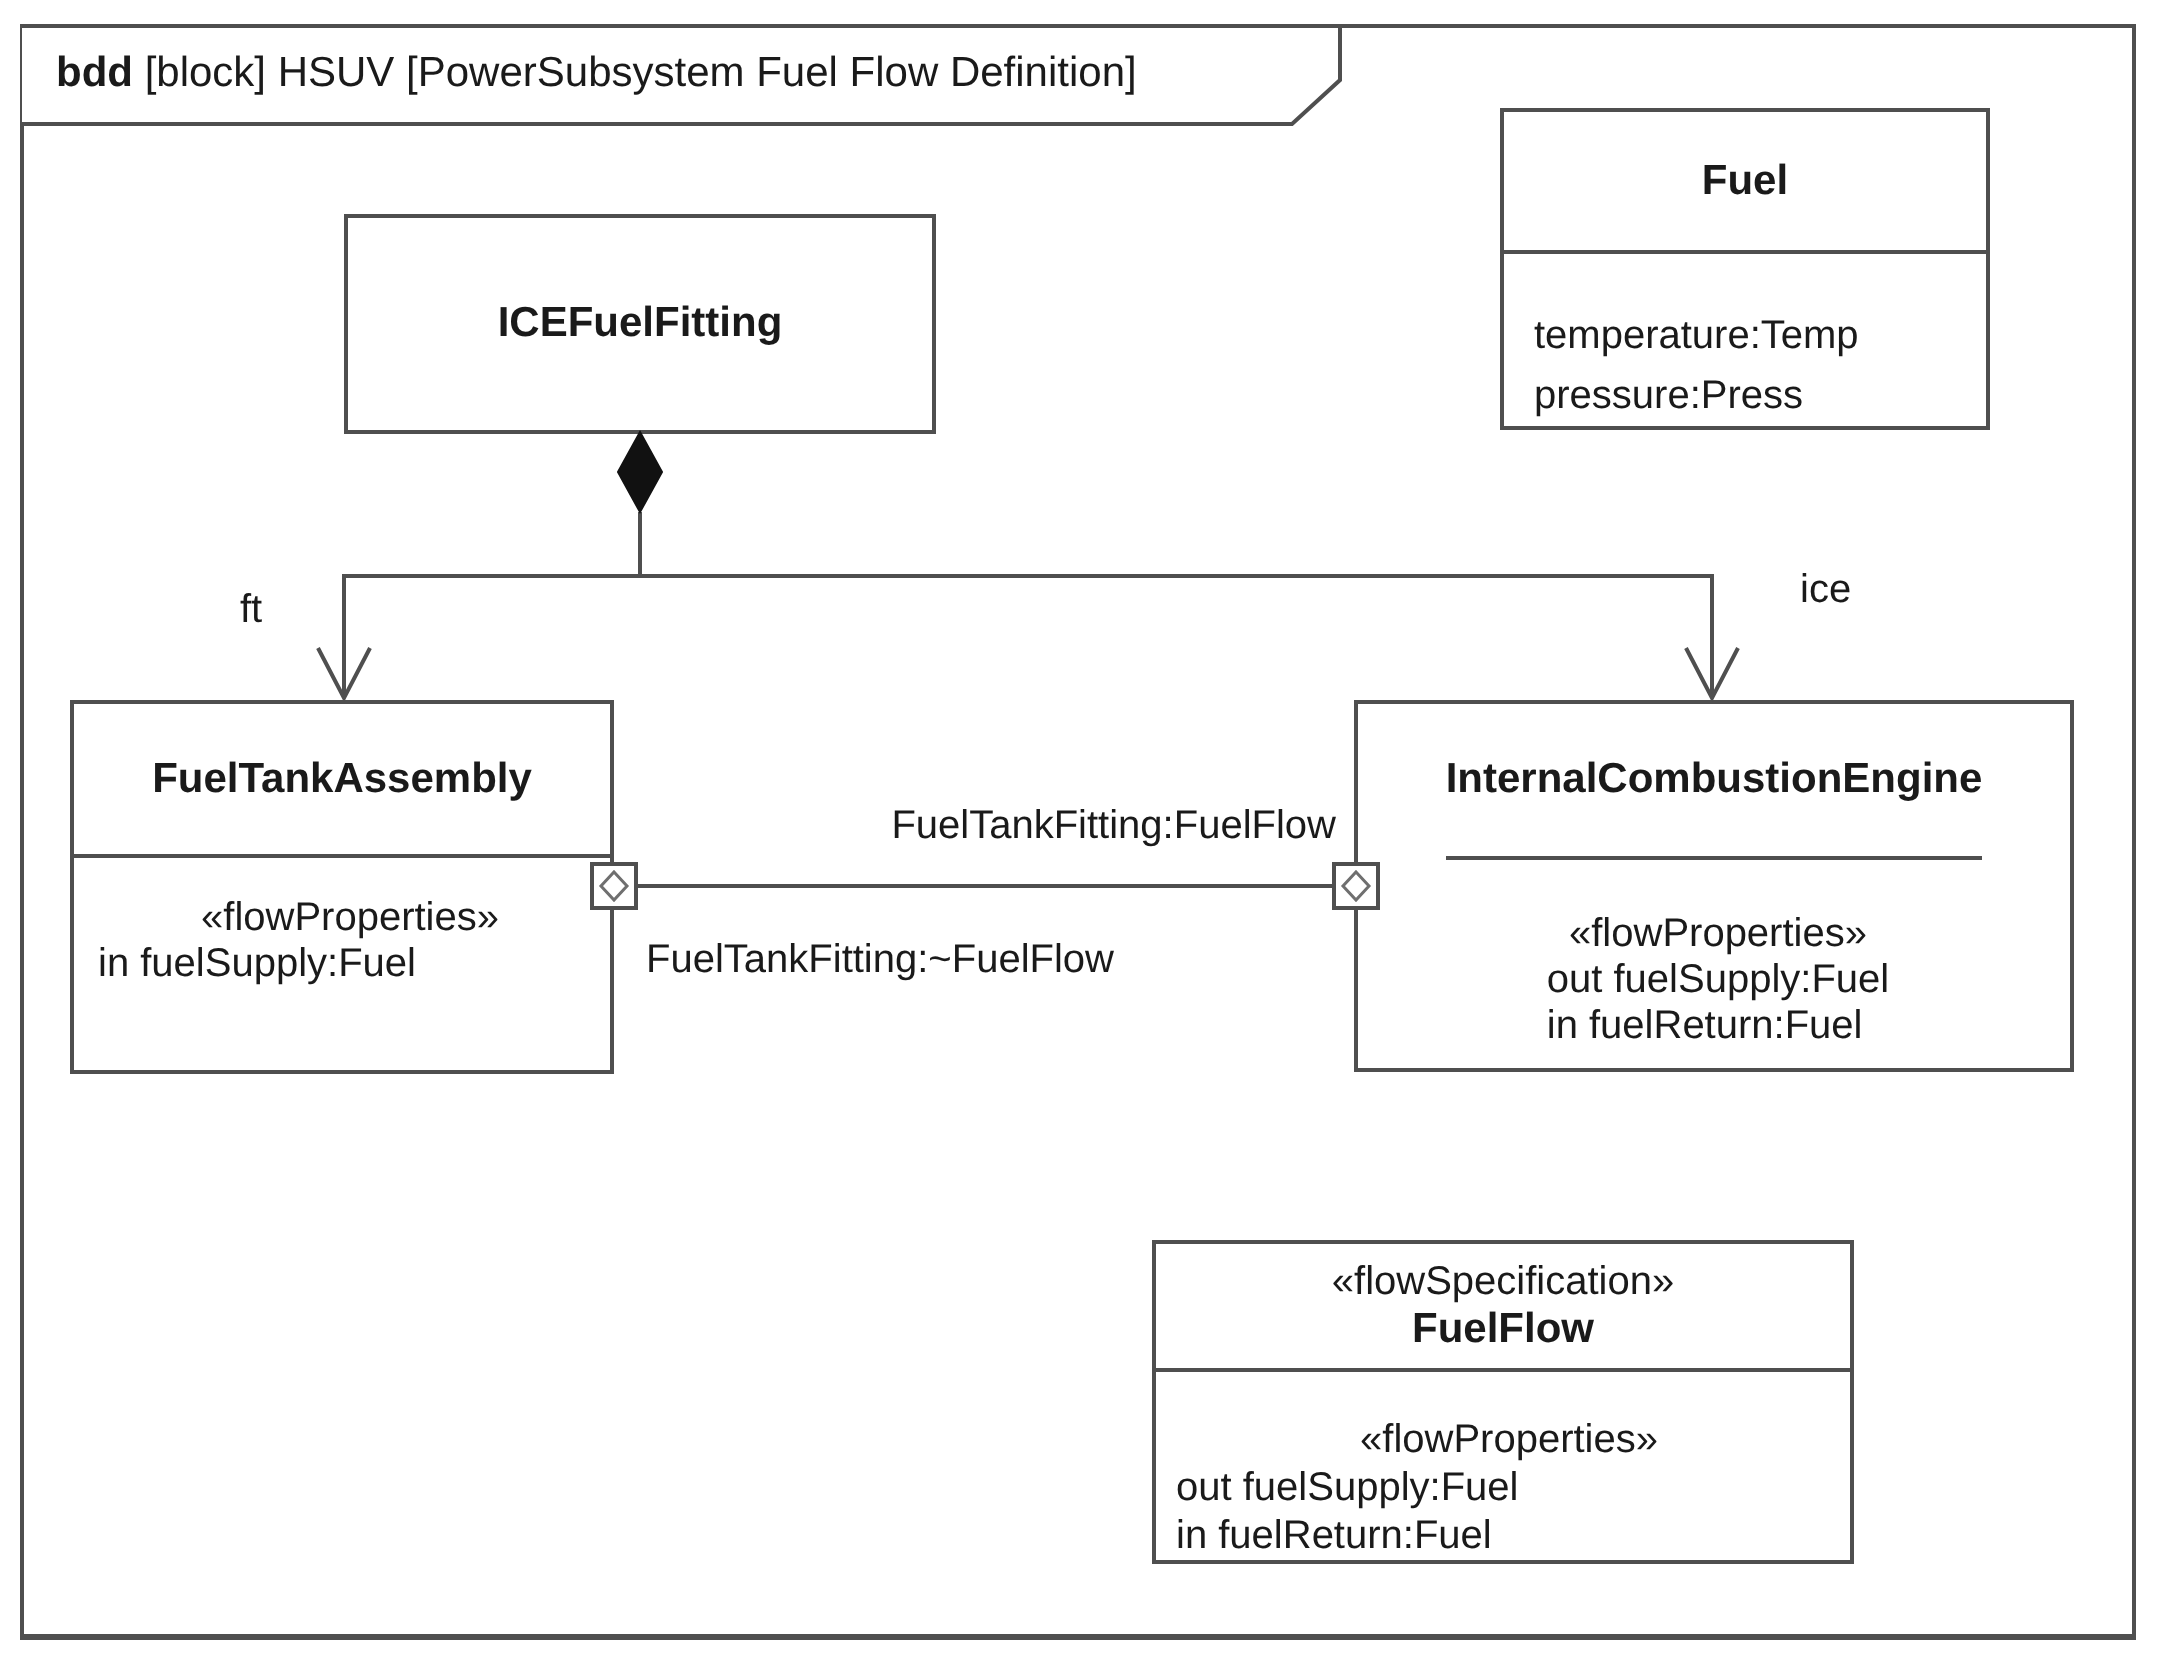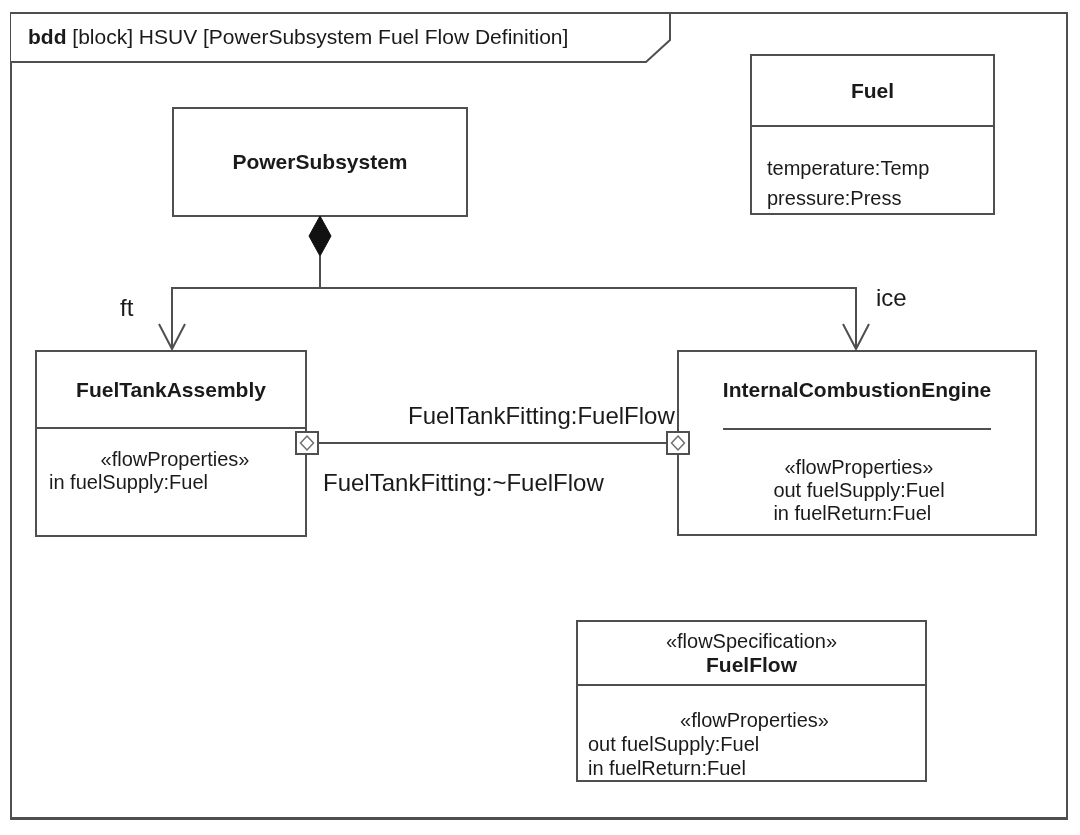--- a/index.html
+++ b/index.html
@@ -91,40 +91,40 @@
   svg.overlay {
     position: absolute;
     left: 0; top: 0;
     width: 1080px; height: 835px;
     z-index: 2;
     pointer-events: none;
   }
   
   .edge-label {
     position: absolute;
-    font-size: 24px;
+    font-size: 20px;
     white-space: nowrap;
     z-index: 3;
     background: transparent;
   }
   #label-ft  { left: 120px; top: 294px; }
-  #label-ice { left: 876px; top: 284px; }
+  #label-ice { left: 900px; top: 284px; }
   #label-conn-top { left: 408px; top: 402px; width: 260px; text-align: right; }
   #label-conn-bottom { left: 313px; top: 469px; margin-left: 10px; }
 </style>
 </head>
 <body>
 
 <div class="canvas">
 
   <div class="frame"></div>
 
   <div class="block" id="power-subsystem">
     <div class="hdr">
-      <div class="title">PowerSubsystem</div>
+      <div class="title">ICEFuelFitting</div>
     </div>
   </div>
 
   <div class="block" id="fuel">
     <div class="hdr">
       <div class="title">Fuel</div>
     </div>
     <div class="body">
       <div class="prop">temperature:Temp</div>
       <div class="prop">pressure:Press</div>

